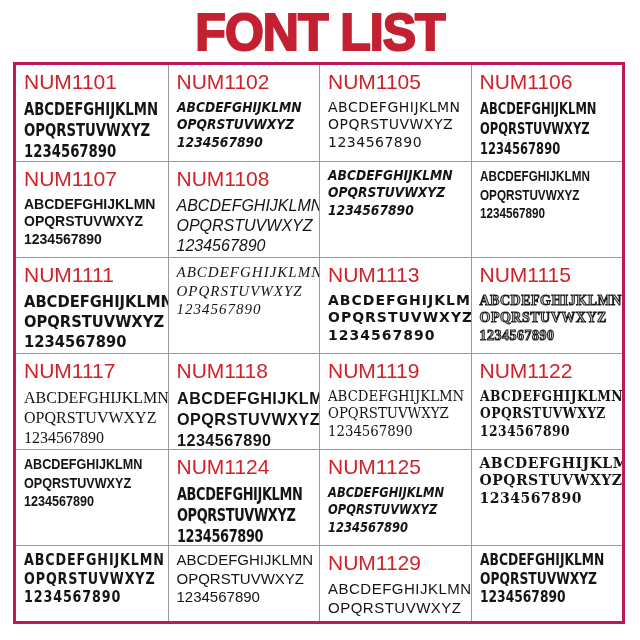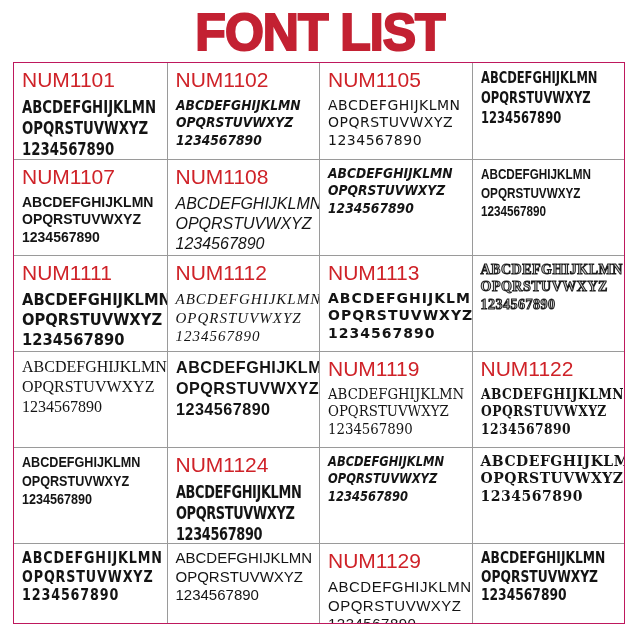--- a/index.html
+++ b/index.html
@@ -9,21 +9,21 @@
     position:absolute;top:4px;left:0;width:640px;text-align:center;
     font-family:"Liberation Sans",sans-serif;font-weight:bold;
     font-size:50px;color:#c32132;-webkit-text-stroke:2px #c32132;
     letter-spacing:-1px;transform:scaleY(1.02);
   }
 
   .font-grid{
     position:absolute;left:13px;top:62px;width:612px;height:562px;
     display:grid;grid-template-columns:repeat(4,1fr);
     grid-template-rows:repeat(5,96px) 1fr;
-    border:1px solid #be185d;background:#fff;box-sizing:border-box;
+    border:3px solid #be185d;background:#fff;box-sizing:border-box;
   }
   .cell{
     border-left:1px solid #9a9a9a;border-top:1px solid #9a9a9a;
     padding:5px 4px 0 8px;overflow:hidden;box-sizing:border-box;
   }
   .cell:nth-child(4n+1){border-left:none;}
   .cell:nth-child(-n+4){border-top:none;}
 
   .code{
     font-family:"Liberation Sans",sans-serif;font-size:21px;
@@ -88,20 +88,21 @@
   <div class="cell">
     <div class="code">NUM1105</div>
     <div class="sample f1105">
       <div>ABCDEFGHIJKLMN</div>
       <div>OPQRSTUVWXYZ</div>
       <div>1234567890</div>
     </div>
   </div>
 
   <div class="cell">
+    <div class="code">NUM1106</div>
     <div class="sample f1106">
       <div>ABCDEFGHIJKLMN</div>
       <div>OPQRSTUVWXYZ</div>
       <div>1234567890</div>
     </div>
   </div>
 
   <div class="cell">
     <div class="code">NUM1107</div>
     <div class="sample f1107">
@@ -139,54 +140,56 @@
   <div class="cell">
     <div class="code">NUM1111</div>
     <div class="sample f1111">
       <div>ABCDEFGHIJKLMN</div>
       <div>OPQRSTUVWXYZ</div>
       <div>1234567890</div>
     </div>
   </div>
 
   <div class="cell">
-    <div class="code">NUM1112</div>
     <div class="sample f1112">
       <div>ABCDEFGHIJKLMN</div>
       <div>OPQRSTUVWXYZ</div>
       <div>1234567890</div>
     </div>
   </div>
 
   <div class="cell">
     <div class="code">NUM1113</div>
     <div class="sample f1113">
       <div>ABCDEFGHIJKLMN</div>
       <div>OPQRSTUVWXYZ</div>
       <div>1234567890</div>
     </div>
   </div>
 
   <div class="cell">
+    <div class="code">NUM1115</div>
     <div class="sample f1115">
       <div>ABCDEFGHIJKLMN</div>
       <div>OPQRSTUVWXYZ</div>
       <div>1234567890</div>
     </div>
   </div>
 
   <div class="cell">
+    <div class="code">NUM1117</div>
     <div class="sample f1117">
       <div>ABCDEFGHIJKLMN</div>
       <div>OPQRSTUVWXYZ</div>
       <div>1234567890</div>
     </div>
   </div>
 
   <div class="cell">
+    <div class="code">NUM1118</div>
     <div class="sample f1118">
       <div>ABCDEFGHIJKLMN</div>
       <div>OPQRSTUVWXYZ</div>
       <div>1234567890</div>
     </div>
   </div>
 
   <div class="cell">
     <div class="code">NUM1119</div>
     <div class="sample f1119">
@@ -216,20 +219,21 @@
   <div class="cell">
     <div class="code">NUM1124</div>
     <div class="sample f1124">
       <div>ABCDEFGHIJKLMN</div>
       <div>OPQRSTUVWXYZ</div>
       <div>1234567890</div>
     </div>
   </div>
 
   <div class="cell">
+    <div class="code">NUM1125</div>
     <div class="sample f1125">
       <div>ABCDEFGHIJKLMN</div>
       <div>OPQRSTUVWXYZ</div>
       <div>1234567890</div>
     </div>
   </div>
 
   <div class="cell">
     <div class="sample f1126">
       <div>ABCDEFGHIJKLMN</div>

